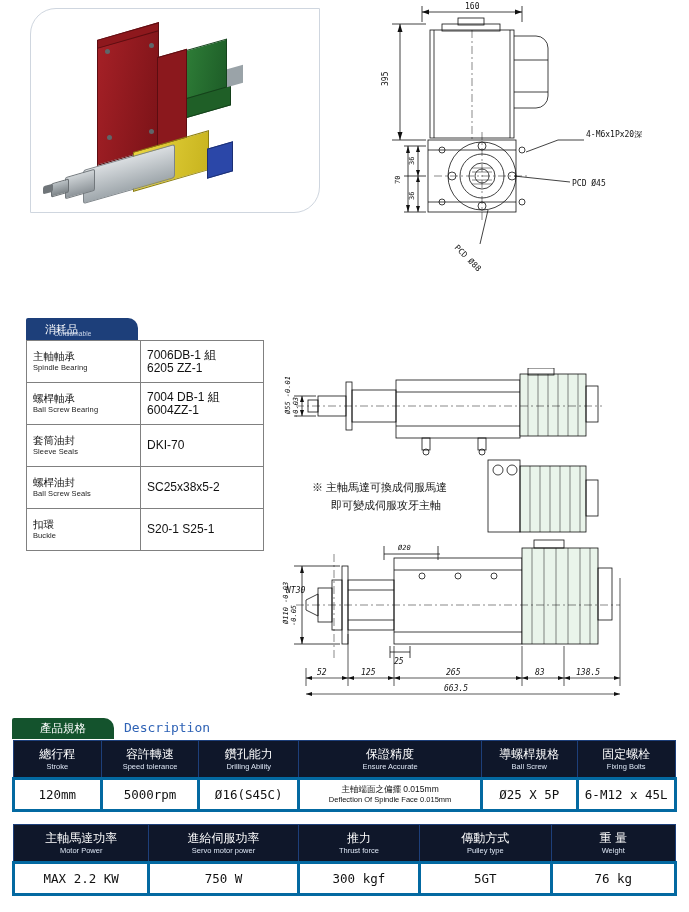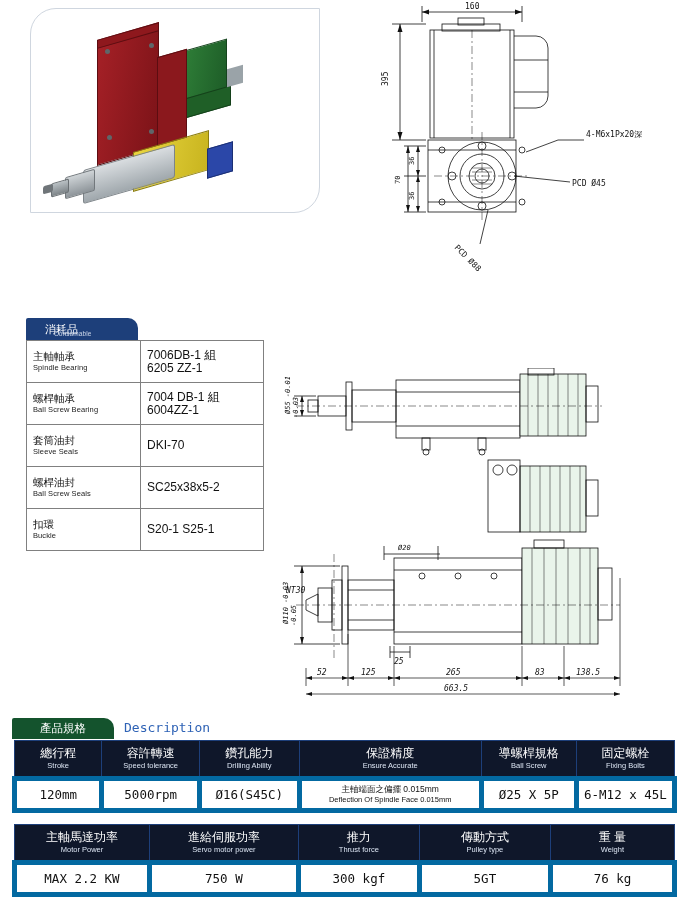--- a/index.html
+++ b/index.html
@@ -129,21 +129,21 @@
   }
 
   .spec-table { position:absolute; border-collapse:collapse; }
   #spec1 { left:12px; top:740px; width:665px; }
   #spec2 { left:12px; top:824px; width:665px; }
   .spec-table th {
     background:#0f172a; color:#fff; border:1px solid #1d3f7a;
     font-weight:normal; padding:3px 2px; height:38px;
   }
   .spec-table td {
-    border:5px solid #0369a1; text-align:center; height:32px;
+    border:3px solid #0369a1; text-align:center; height:32px;
     font-family:"DejaVu Sans Mono", monospace; font-size:12.5px; color:#111;
   }
   .th-zh { font-size:12px; display:block; line-height:15px; }
   .th-en { font-size:7.5px; display:block; line-height:10px; color:#dbe4f2; }
   .cell-zh { font-size:8.5px; display:block; line-height:11px; font-family:"Liberation Sans",sans-serif;}
   .cell-en { font-size:7.5px; display:block; line-height:10px; font-family:"Liberation Sans",sans-serif;}
   .dim-txt { font-size:8px; font-family:"DejaVu Sans Mono", monospace; fill:#111; }
   .dim-txt-s { font-size:7px; font-family:"DejaVu Sans Mono", monospace; fill:#111; }
 </style>
 </head>
@@ -310,20 +310,24 @@
             <span class="en">Buckle</span>
           </td>
           <td>
             <div class="val">S20-1  S25-1</div>
           </td>
         </tr>
       </tbody>
     </table>
   </div>
 
+  <div class="note">
+    <div>※  主軸馬達可換成伺服馬達</div>
+    <div style="padding-left:19px;">即可變成伺服攻牙主軸</div>
+  </div>
 
   <div class="dwg-mid">
     <svg class="dwg-svg" width="417" height="360" viewBox="0 0 417 360">
       <g fill="none" stroke="#111" stroke-width="0.8">
 
         <rect x="74" y="14" width="6" height="48"></rect>
 
         <rect x="46" y="28" width="28" height="20"></rect>
         <rect x="36" y="32" width="10" height="12"></rect>
         <rect x="80" y="22" width="44" height="32"></rect>

